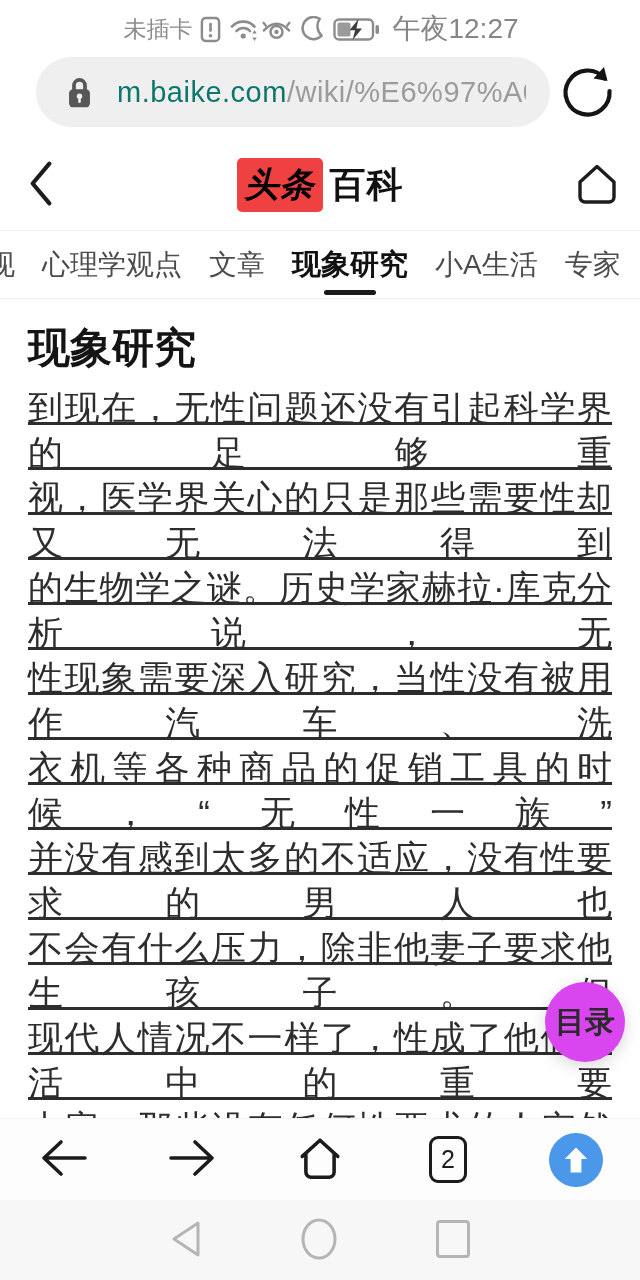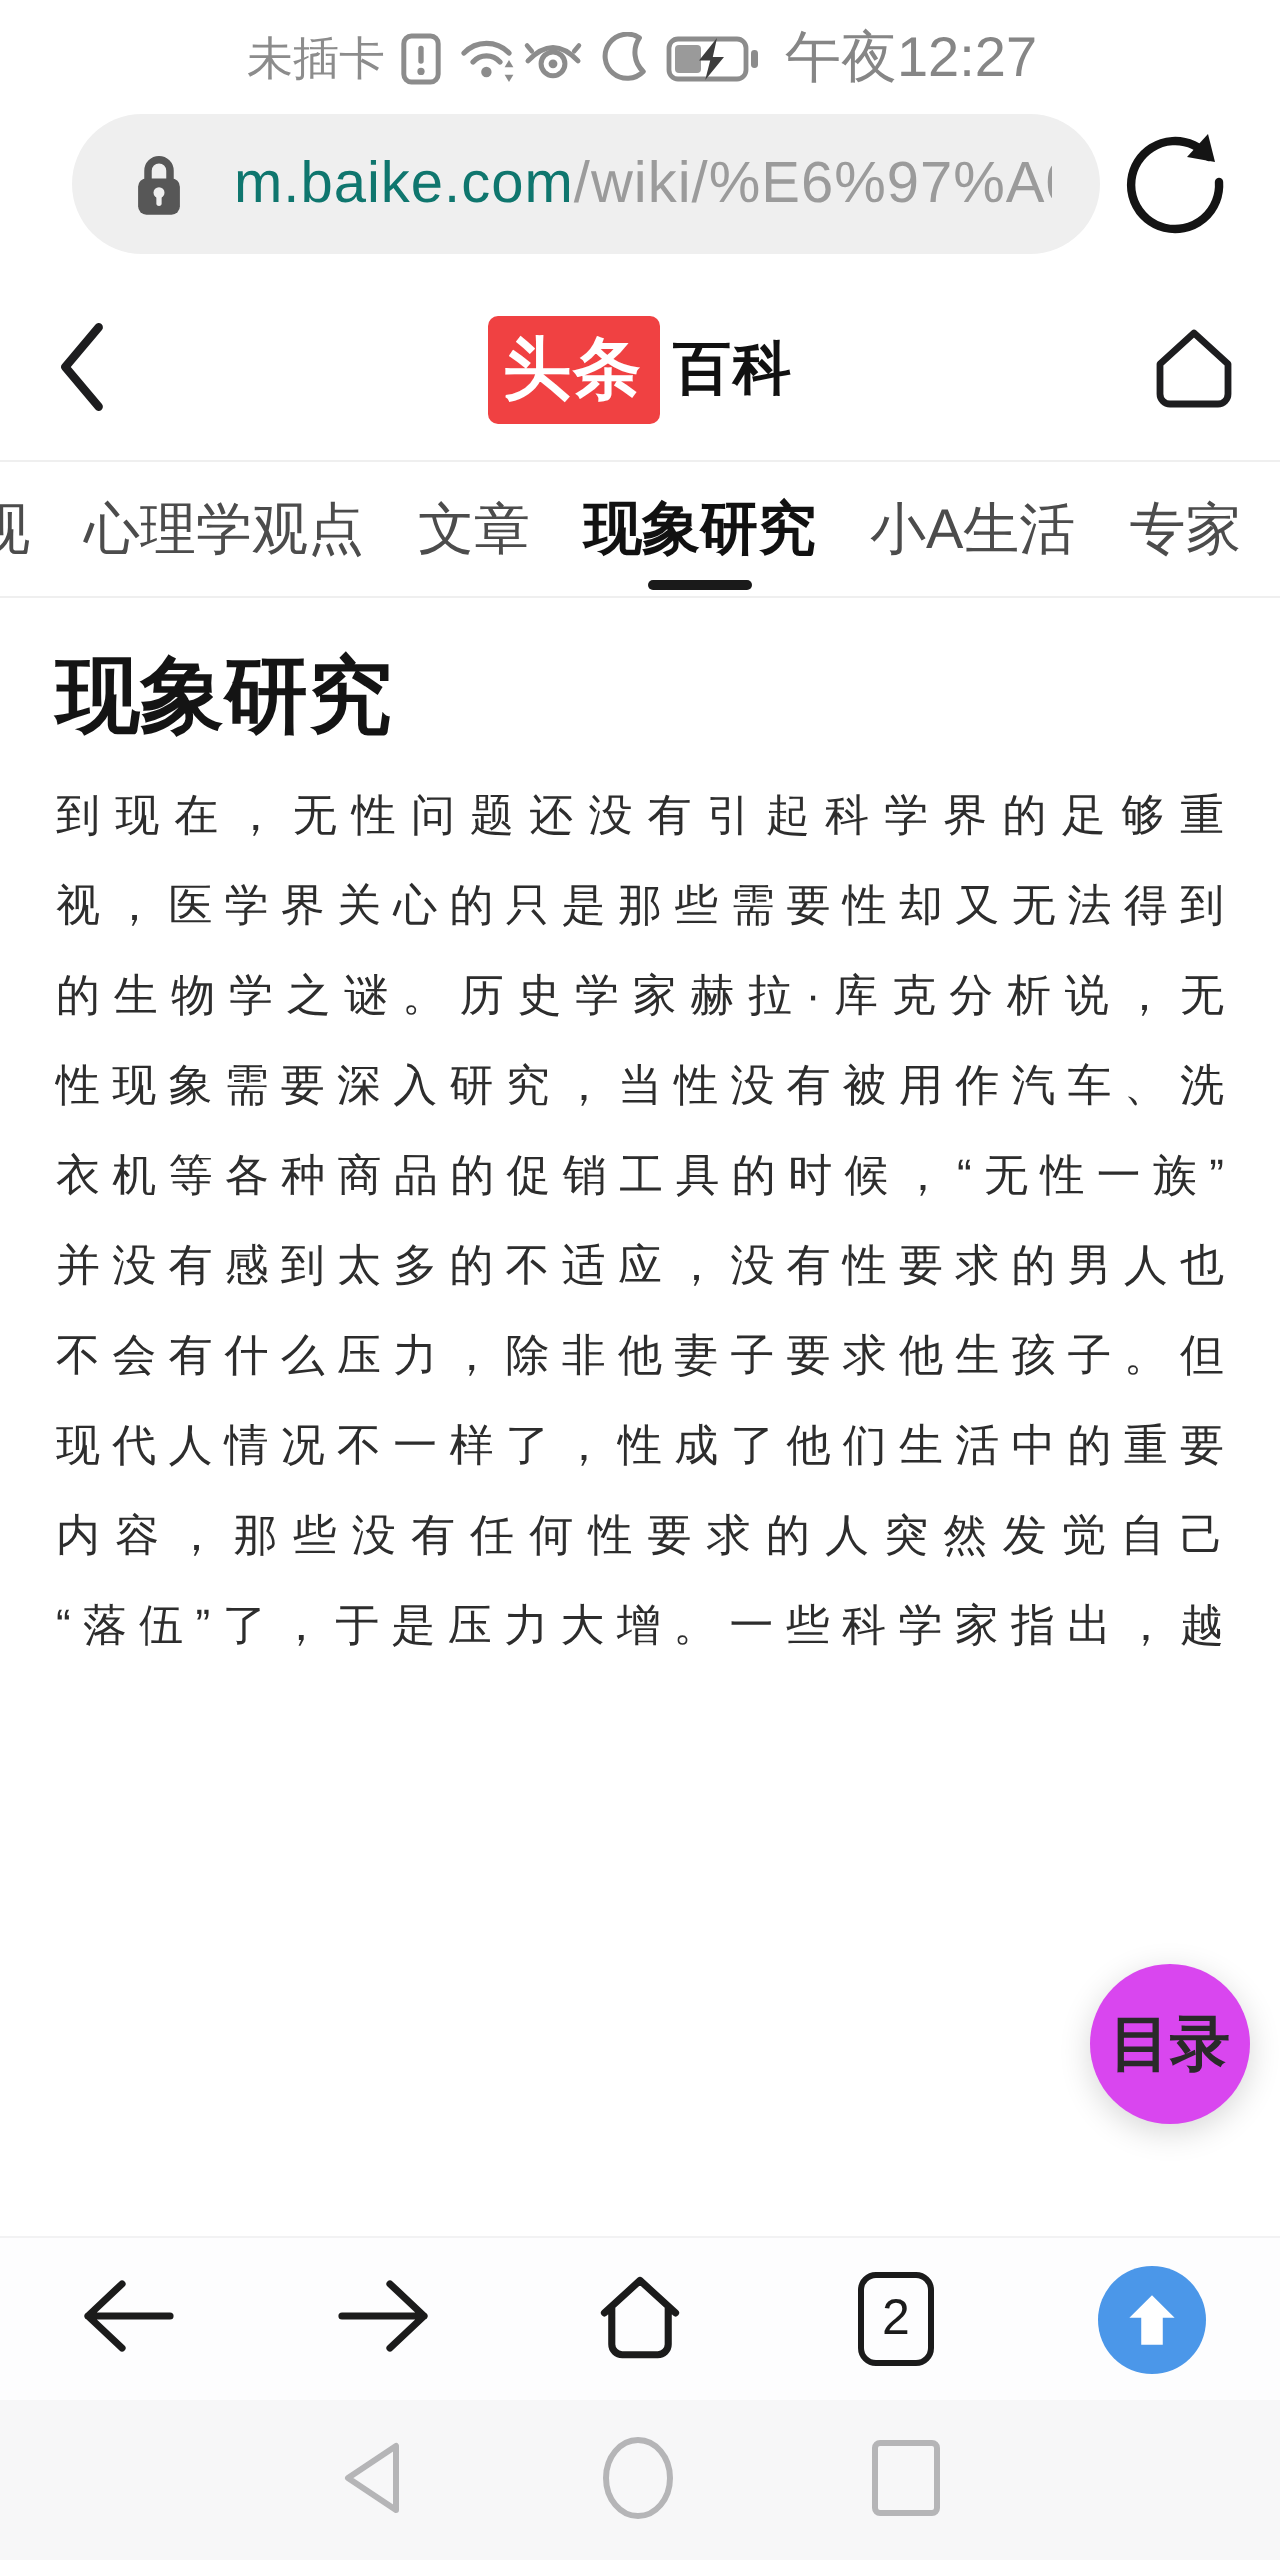--- a/index.html
+++ b/index.html
@@ -20,37 +20,37 @@
   .url-text { margin-left:24px; font-size:29px; white-space:nowrap; overflow:hidden; letter-spacing:0.5px; }
   .url-domain { color:#0f766e; }
   .url-path { color:#9b9b9b; }
   .refresh-btn { width:76px; display:flex; align-items:center; justify-content:center; background:none; border:none; }
 
   
   .site-header { height:90px; position:relative; display:flex; align-items:center; justify-content:center; background:#fff; }
   .hdr-back { position:absolute; left:28px; top:50%; transform:translateY(-50%); background:none; border:none; display:flex; }
   .hdr-home { position:absolute; right:20px; top:50%; transform:translateY(-50%); background:none; border:none; display:flex; }
   .logo { display:flex; align-items:center; gap:7px; }
-  .logo-badge { background:#f04142; color:#ffffff; font-weight:700; font-size:34px; padding:4px 8px; border-radius:5px; letter-spacing:1px; }
-  .logo-text { color:#111; font-weight:800; font-size:29px; letter-spacing:1px; }
+  .logo-badge { background:#f04142; color:#000000; font-weight:700; font-size:34px; padding:4px 8px; border-radius:5px; letter-spacing:1px;font-style:italic; }
+  .logo-text { color:#111; font-weight:800; font-size:36px; letter-spacing:1px; }
 
   .hairline { height:1px; background:#efefef; }
 
   
   .tab-bar { height:67px; display:flex; align-items:center; gap:27px; padding-right:16px; overflow:hidden; position:relative; background:#fff; }
   .tab { position:relative; height:67px; display:flex; align-items:center; font-size:28px; color:#4c4c4c; white-space:nowrap; flex:none; }
   .tab.first-partial { margin-left:-13px; }
   .tab.active { color:#111; font-weight:700; font-size:29px; }
   .tab .tab-underline { position:absolute; bottom:3px; left:50%; transform:translateX(-50%); width:52px; height:5px; border-radius:3px; background:#1a1a1a; }
 
   
   .article { padding:0 28px; position:relative; background:#fff; }
   .section-title { margin-top:24px; font-size:42px; line-height:50px; font-weight:700; color:#141414; }
   .paragraph { margin-top:12px; }
-  .p-line { font-size:22px; line-height:45px; color:#2d2d2d; text-align:justify; text-align-last:justify; }
+  .p-line { font-size:35px; line-height:45px; color:#2d2d2d; text-align:justify; text-align-last:justify;text-decoration:underline; }
 
   
   .toc-fab { position:absolute; top:982px; right:15px; width:80px; height:80px; border-radius:50%; background:#d946ef; box-shadow:0 4px 16px rgba(0,0,0,0.16); display:flex; align-items:center; justify-content:center; font-size:30px; font-weight:700; color:#2a2a2a; z-index:6; border:none; }
 
   
   .browser-toolbar { position:absolute; left:0; right:0; bottom:80px; height:82px; background:#fdfdfe; border-top:1px solid #f2f2f3; display:flex; align-items:center; z-index:10; }
   .bt-slot { flex:1; display:flex; align-items:center; justify-content:center; background:none; border:none; height:100%; }
   .tabs-box { width:38px; height:47px; border:3px solid #1b1b1b; border-radius:9px; display:flex; align-items:center; justify-content:center; font-size:25px; color:#1b1b1b; }
   .top-fab { width:54px; height:54px; border-radius:50%; background:#4b97e9; display:flex; align-items:center; justify-content:center; }
 

